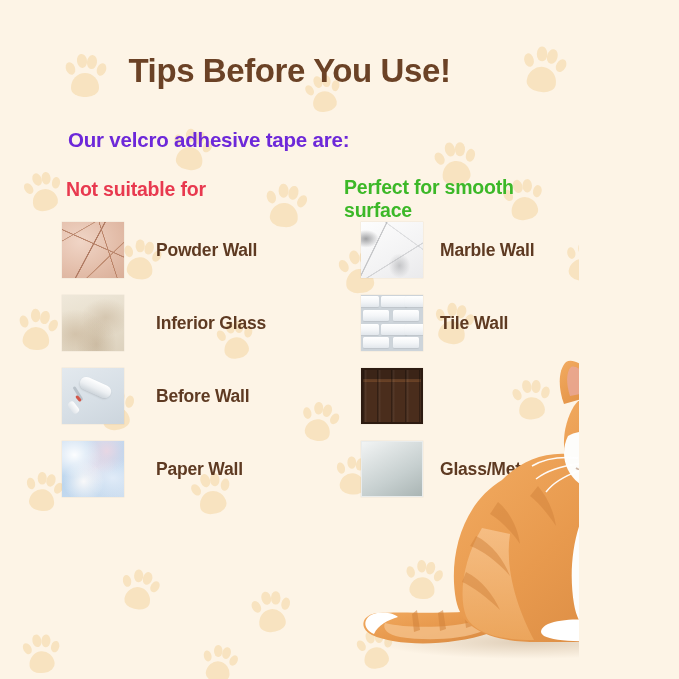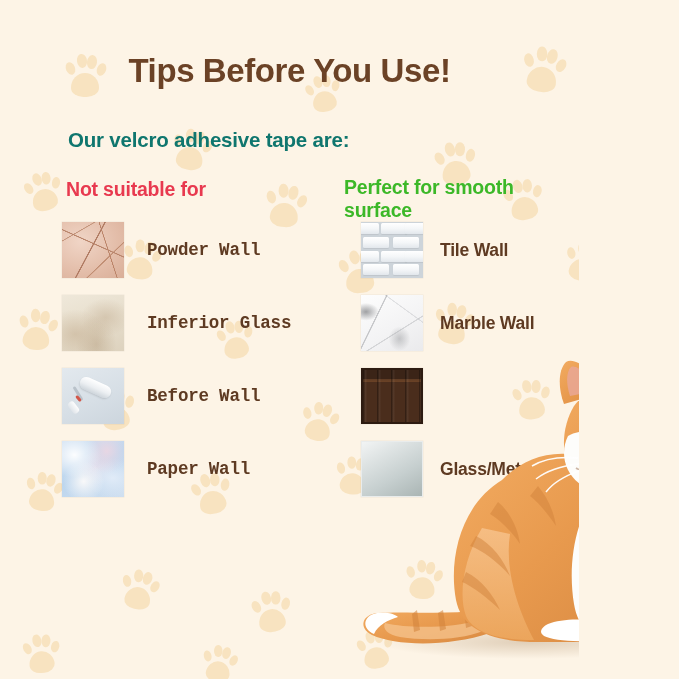--- a/index.html
+++ b/index.html
@@ -26,39 +26,39 @@
 
   
   #content{position:absolute;inset:0;z-index:2;}
 
   .title{
     position:absolute;left:0;right:0;top:52px;text-align:center;
     font-size:33px;font-weight:bold;color:#6b4226;letter-spacing:-0.4px;
   }
   .subtitle{
     position:absolute;left:68px;top:128px;
-    font-size:20.5px;font-weight:bold;color:#0f766e;letter-spacing:-0.2px;
+    font-size:20.5px;font-weight:bold;color:#6d28d9;letter-spacing:-0.2px;
   }
   .col-head{position:absolute;font-size:19.5px;font-weight:bold;letter-spacing:-0.2px;}
   .col-head.bad{left:66px;top:178px;color:#e8394f;}
   .col-head.good{left:344px;top:176px;color:#3cb828;}
 
   .col{position:absolute;top:222px;}
   .col.left{left:62px;}
   .col.right{left:361px;}
 
   .row{display:flex;align-items:center;height:56px;margin-bottom:17px;}
   .swatch{
     width:62px;height:56px;flex:0 0 62px;position:relative;overflow:hidden;
     box-shadow:0 0 0 0.5px rgba(0,0,0,.06);
   }
   .row .label{
     font-size:17.5px;font-weight:bold;color:#5e3a22;white-space:nowrap;letter-spacing:-0.2px;
   }
-  .col.left .label{margin-left:23px;font-family:Liberation Mono, monospace;}
+  .col.left .label{margin-left:32px;}
   .col.right .label{margin-left:17px;}
 
   
   .sw-powder{
     background:
       linear-gradient(118deg,transparent 46%,#b07b63 46.6%,#b07b63 47.6%,transparent 48.2%),
       linear-gradient(24deg,transparent 57%,#b9856b 57.5%,#b9856b 58.4%,transparent 59%),
       linear-gradient(-44deg,transparent 30%,#c08d72 30.5%,#c08d72 31.3%,transparent 31.9%),
       linear-gradient(72deg,transparent 68%,#bb8469 68.4%,#bb8469 69.2%,transparent 69.8%),
       linear-gradient(150deg,transparent 20%,#c4957c 20.4%,#c4957c 21.1%,transparent 21.7%),
@@ -388,40 +388,40 @@
       </div>
 
       <div class="row">
         <div class="swatch sw-paper"></div>
         <div class="label">Paper Wall</div>
       </div>
 
     </div>
 
     <div class="col right">
+
+      <div class="row">
+        <div class="swatch sw-marble"></div>
+        <div class="label">Marble Wall</div>
+      </div>
 
       <div class="row">
         <div class="swatch sw-tile" id="tileSwatch">
             <div class="tile" style="left: -8px; top: 1px; width: 26px;"></div>
             <div class="tile" style="left: 20px; top: 1px; width: 26px;"></div>
             <div class="tile" style="left: 44px; top: 1px; width: 26px;"></div>
             <div class="tile" style="left: 2px; top: 14.8px; width: 26px;"></div>
             <div class="tile" style="left: 32px; top: 14.8px; width: 26px;"></div>
             <div class="tile" style="left: -8px; top: 28.6px; width: 26px;"></div>
             <div class="tile" style="left: 20px; top: 28.6px; width: 26px;"></div>
             <div class="tile" style="left: 44px; top: 28.6px; width: 26px;"></div>
             <div class="tile" style="left: 2px; top: 42.4px; width: 26px;"></div>
             <div class="tile" style="left: 32px; top: 42.4px; width: 26px;"></div>
           </div>
         <div class="label">Tile Wall</div>
-      </div>
-
-      <div class="row">
-        <div class="swatch sw-marble"></div>
-        <div class="label">Marble Wall</div>
       </div>
 
       <div class="row">
         <div class="swatch sw-wood"></div>
       </div>
 
       <div class="row">
         <div class="swatch sw-glass"></div>
         <div class="label">Glass/Metal</div>
       </div>

